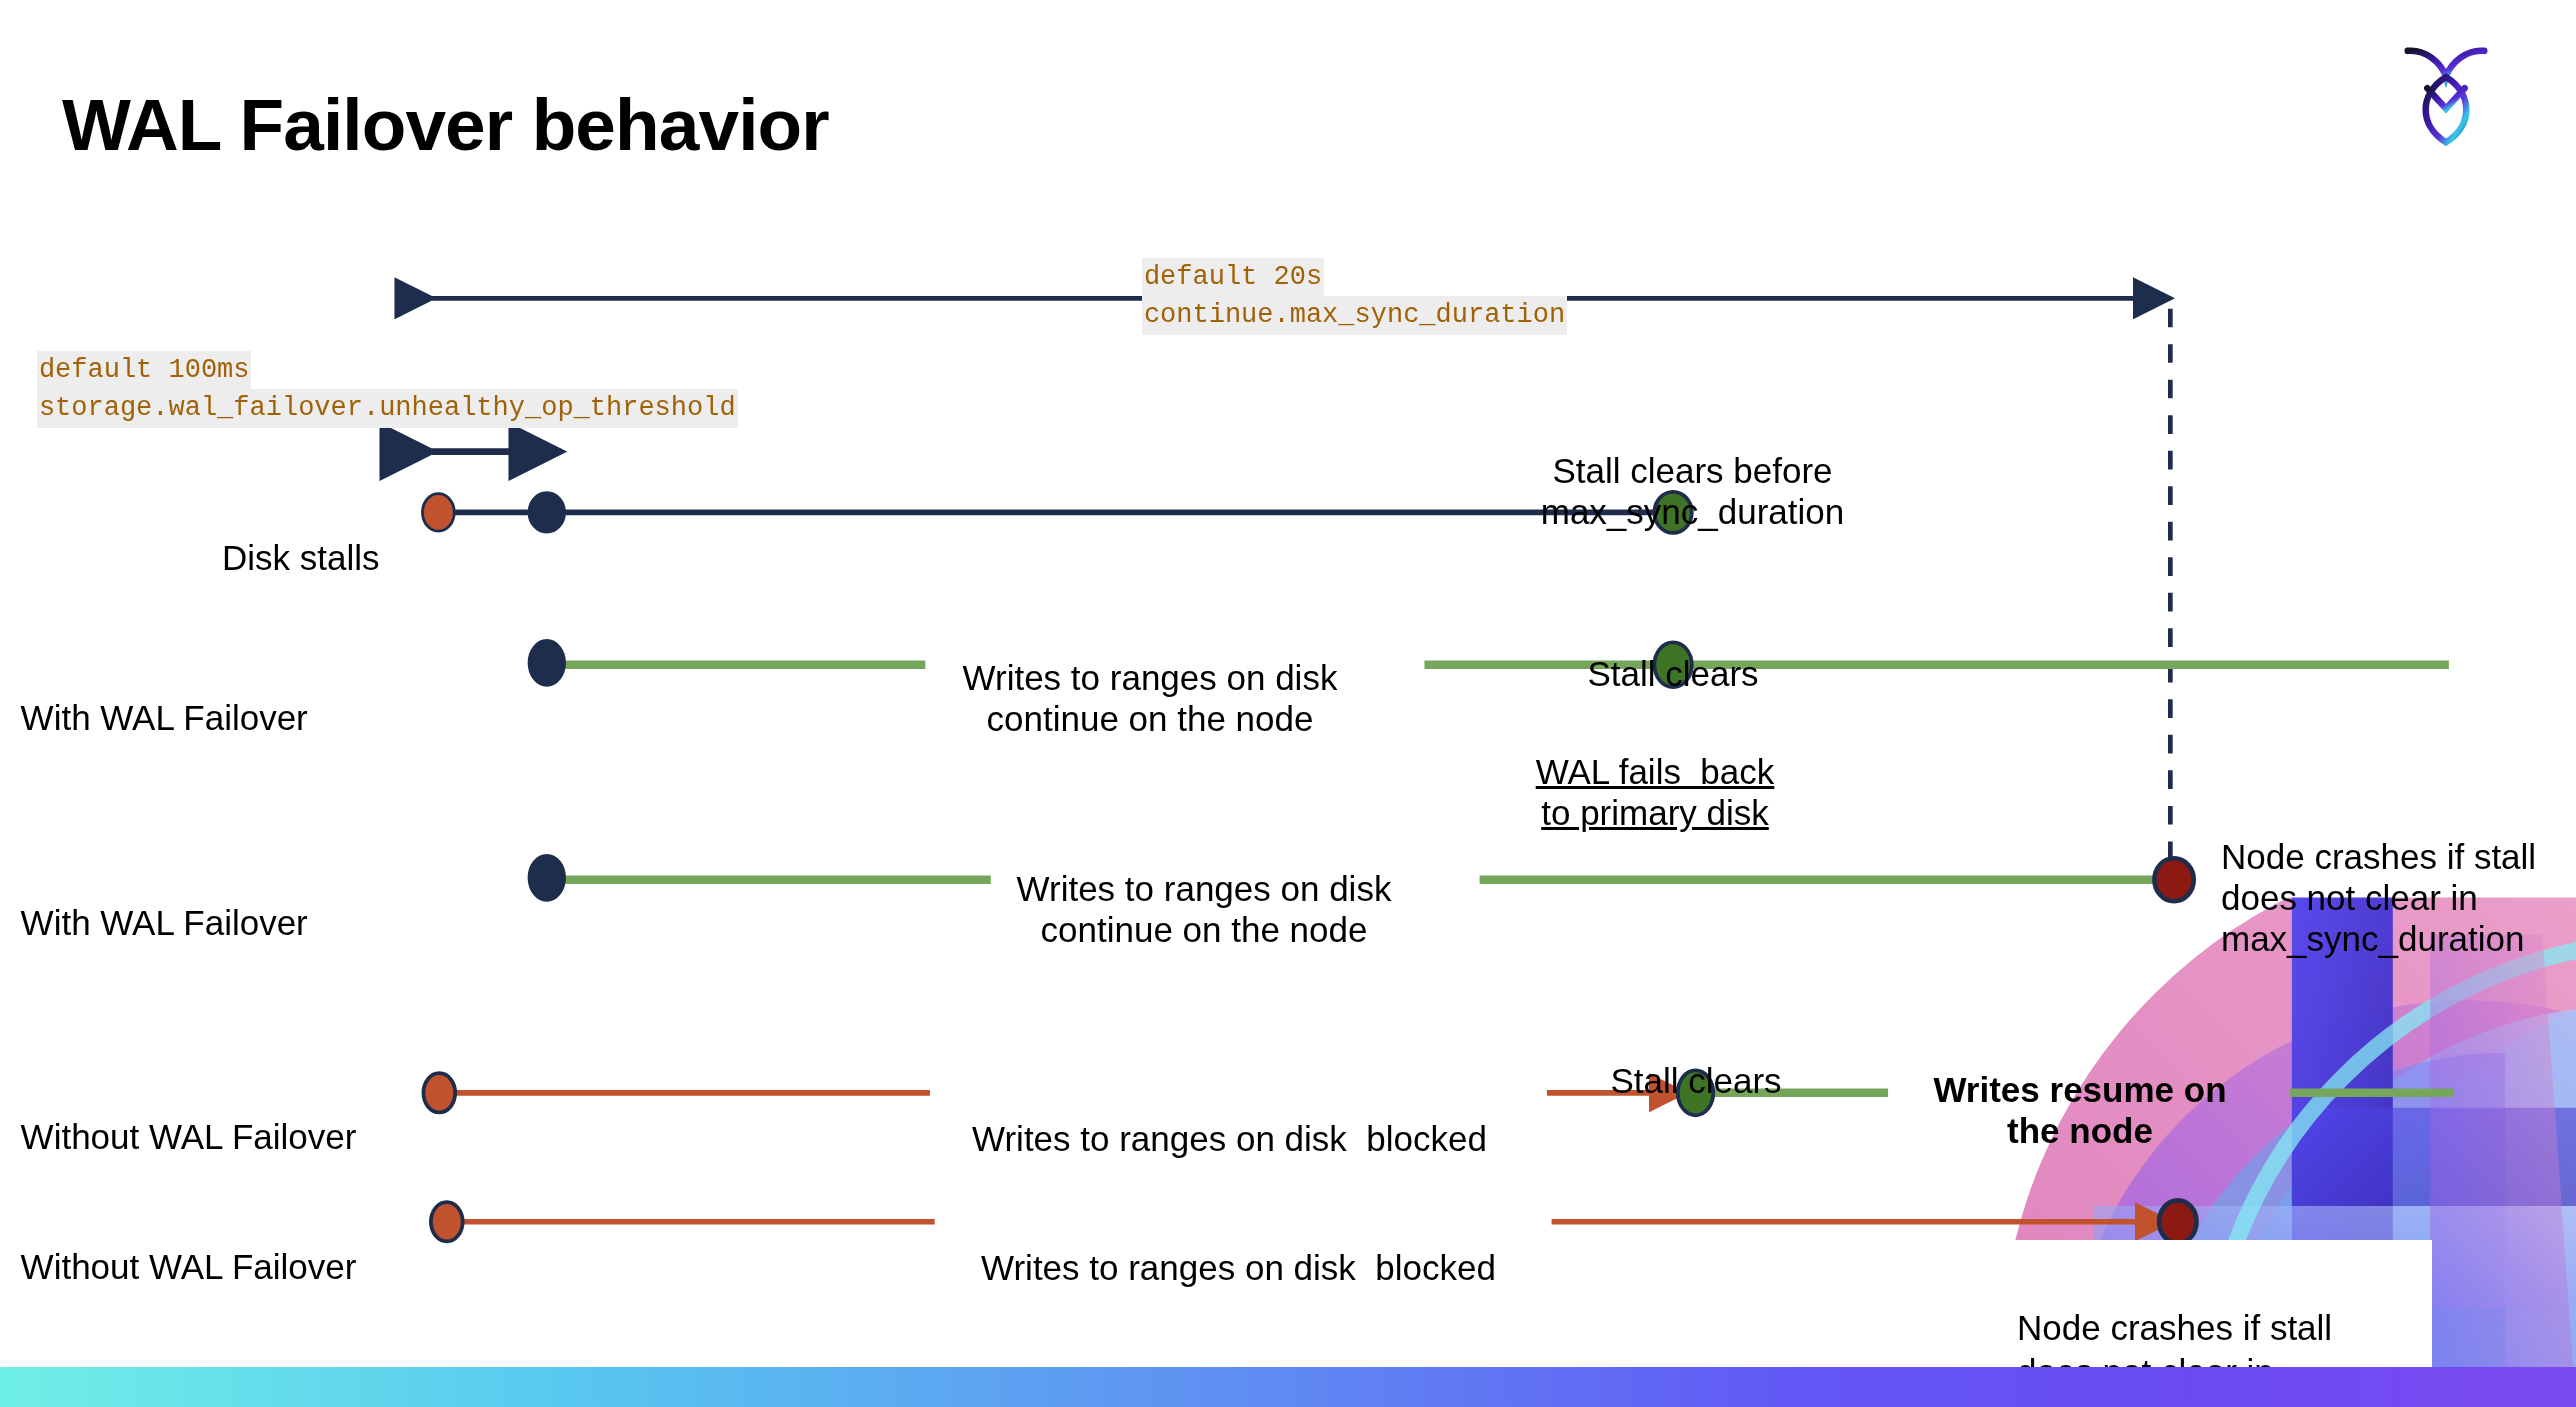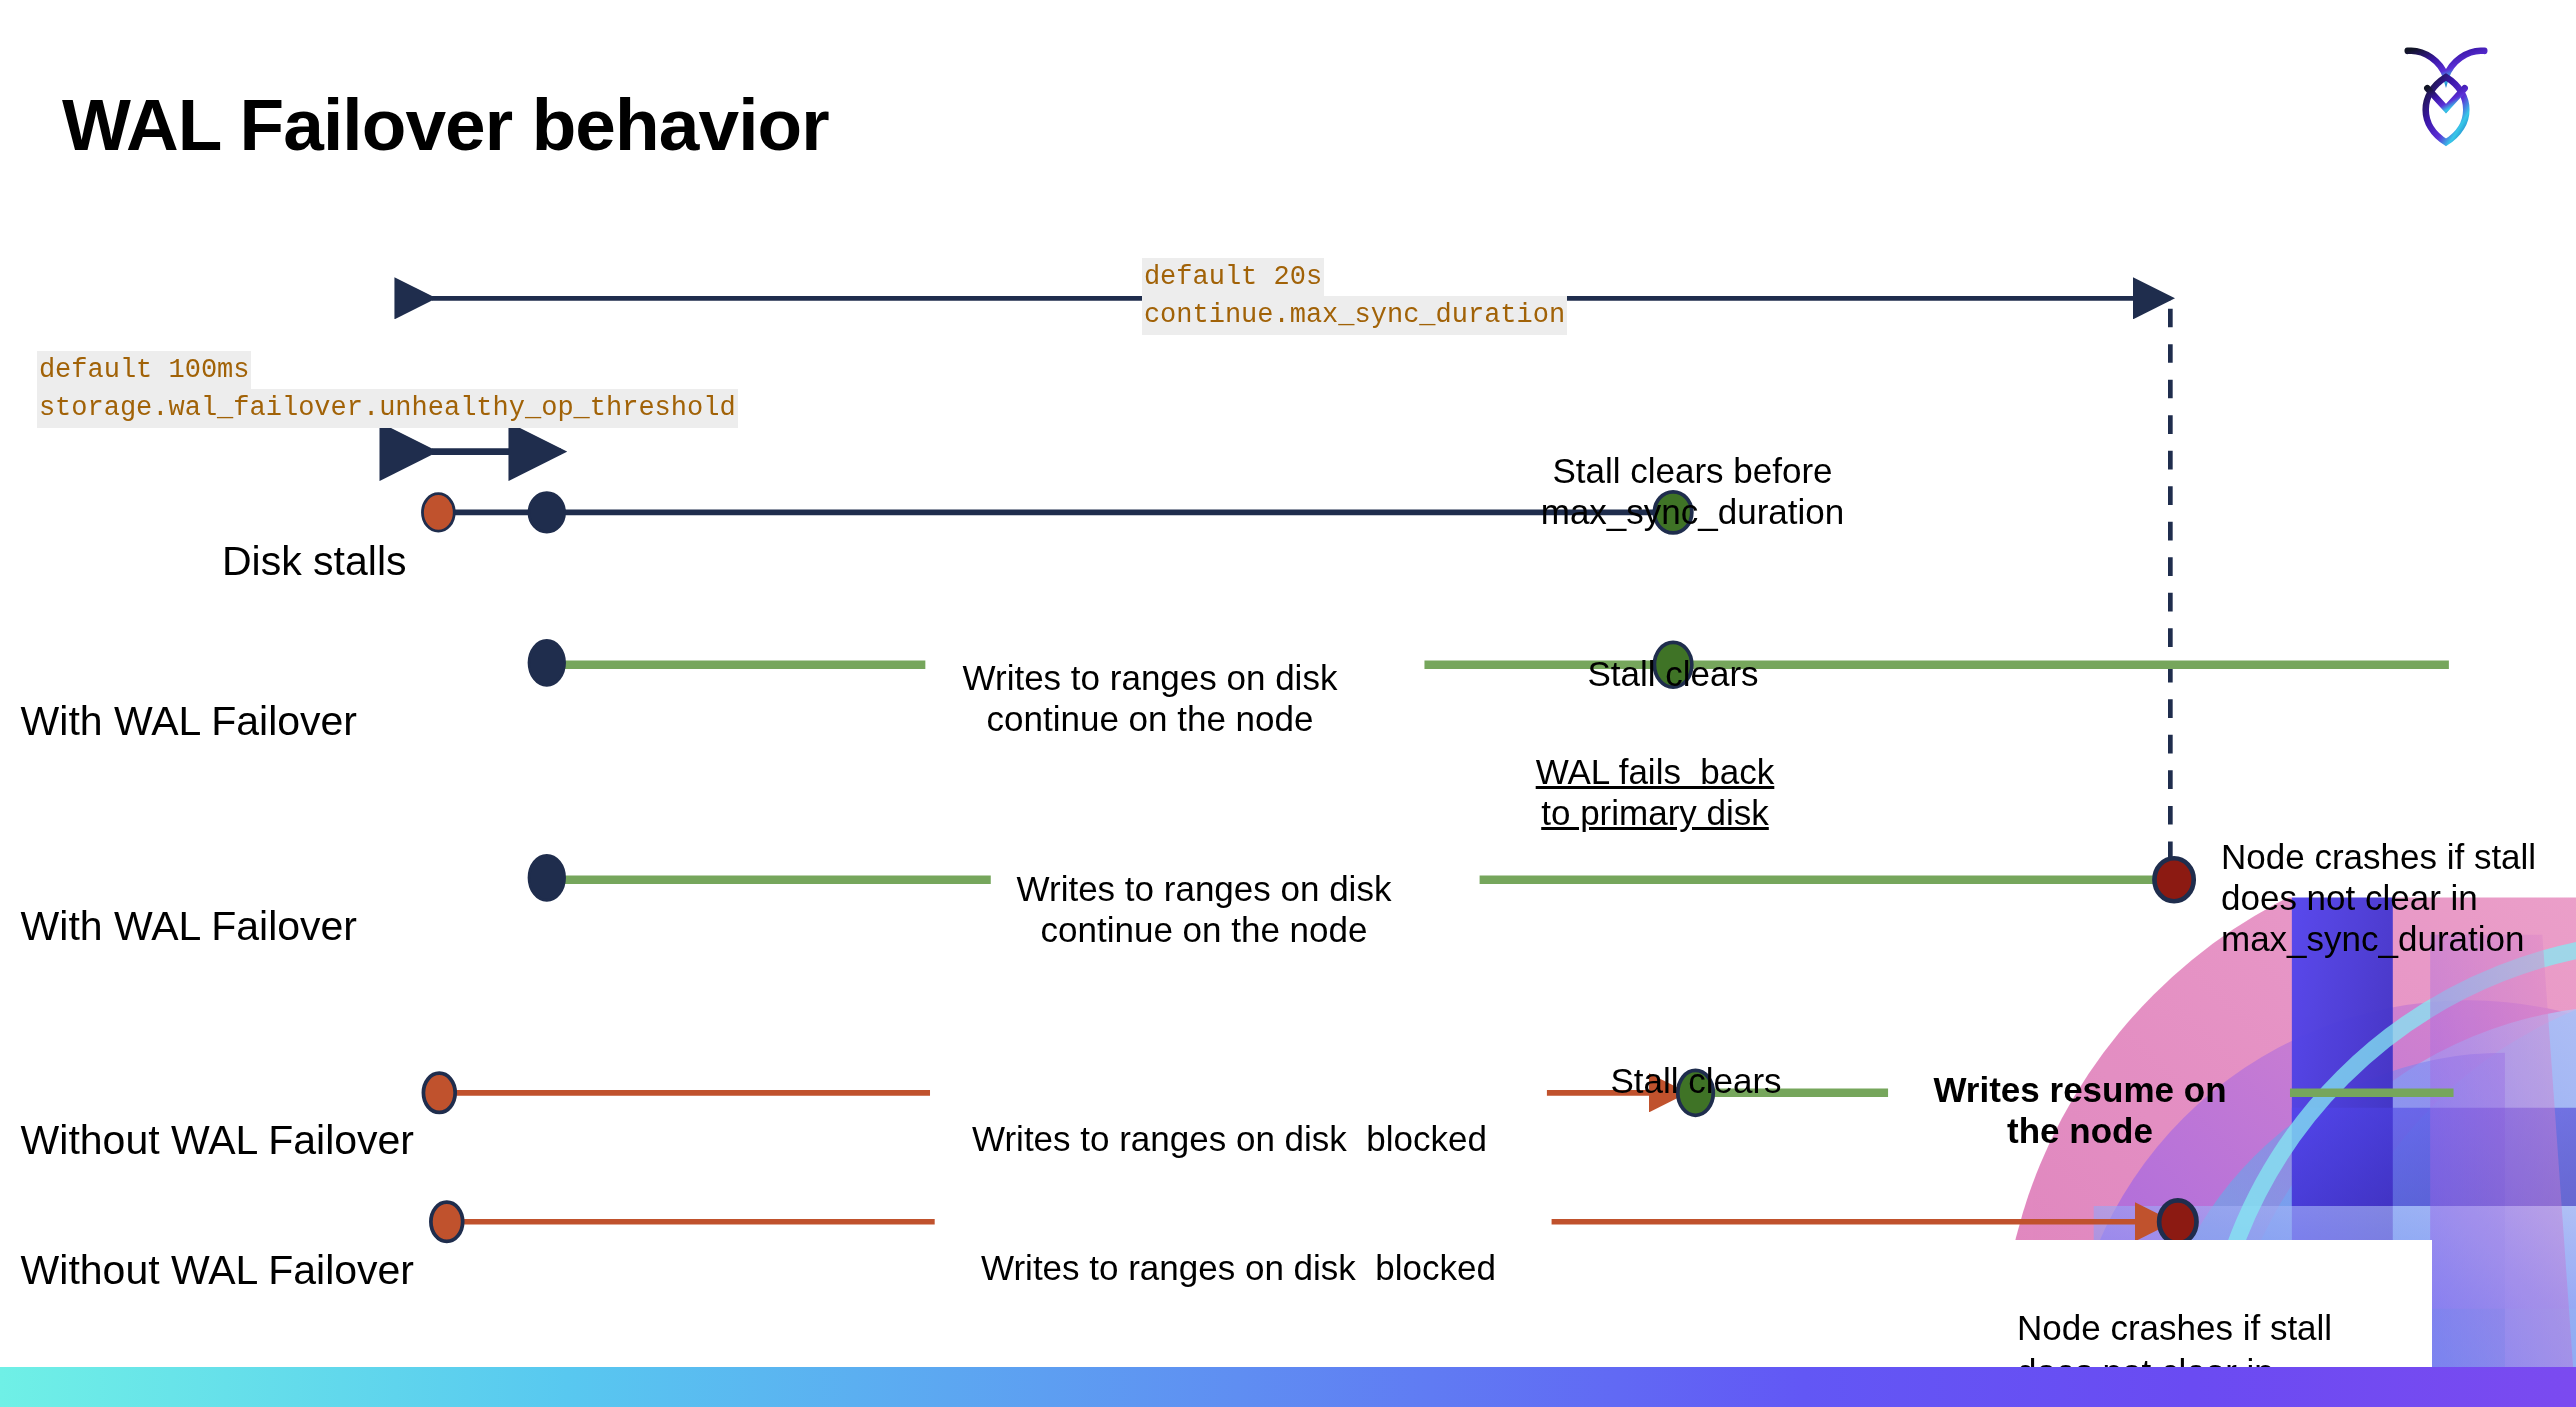--- a/index.html
+++ b/index.html
@@ -23,21 +23,21 @@
   }
 
   
   #brand-logo{position:absolute;left:2376px;top:20.6px;width:140px;height:140px;}
 
   
   #diagram{position:absolute;left:0;top:0;width:2576px;height:1408px;}
 
   
   .lbl{position:absolute;color:#000;line-height:1.17;white-space:pre;margin-top:44px;}
-  .row-label{font-size:41px;}
+  .row-label{font-size:35px;}
   .annot{font-size:35px;text-align:center;}
   .annot-left{font-size:35px;text-align:left;}
   .code{
     font-family:"Liberation Mono", monospace;
     font-size:27px;color:#a16207;background:#ededed;
     line-height:1.42;white-space:pre;display:inline-block;
     padding:0 1.9px;
   }
   .code-block{position:absolute;}
   .code-block span{display:block;width:max-content;}

